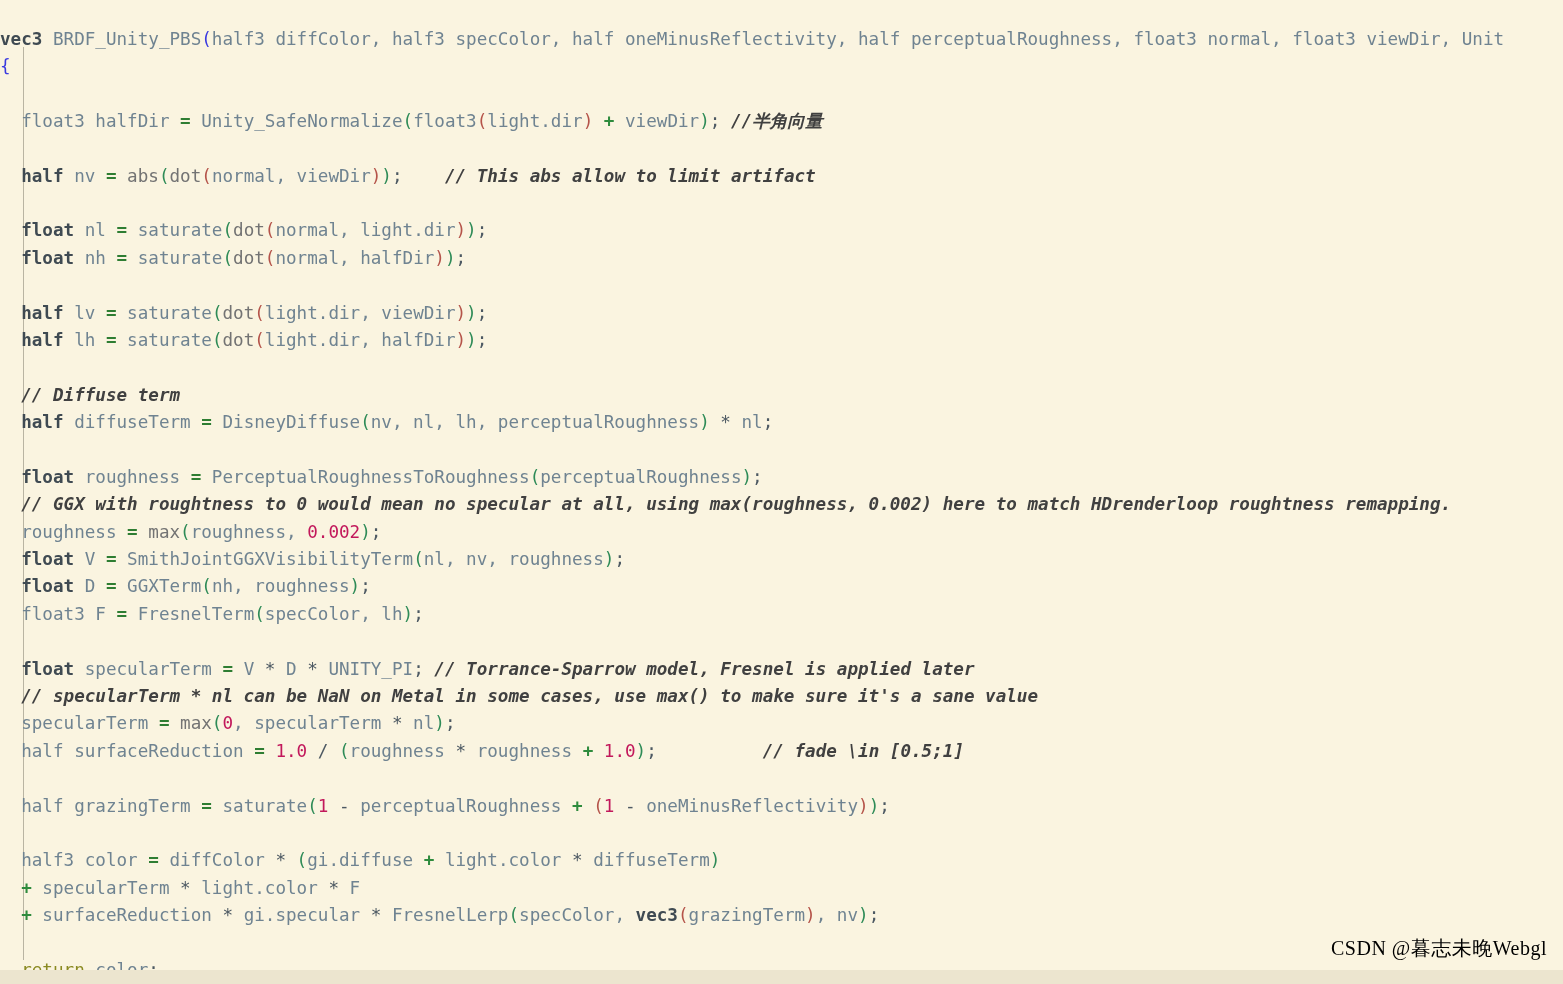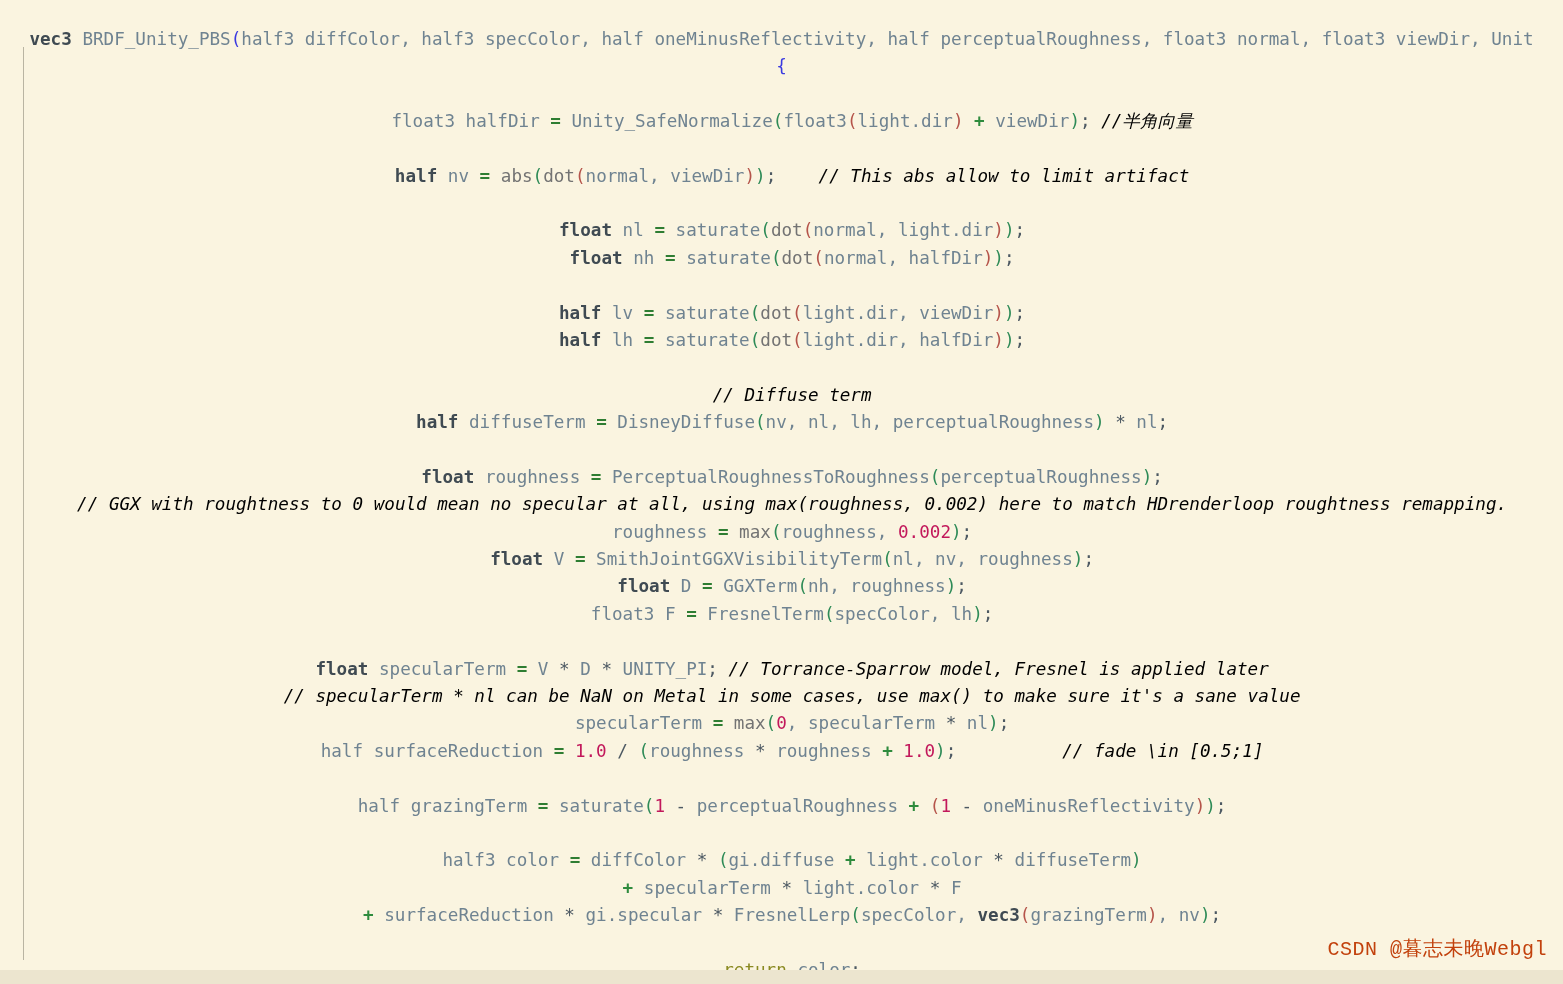--- a/index.html
+++ b/index.html
@@ -14,21 +14,20 @@
     font-family: "DejaVu Sans Mono", "Liberation Mono", monospace;
   }
 
   #code-viewer {
     position: relative;
     width: 1563px;
     height: 984px;
     background: #faf4e0;
     box-sizing: border-box;
     overflow: hidden;
-    text-align: center;
   }
 
   
   #footer-strip {
     position: absolute;
     left: 0;
     bottom: 0;
     width: 1563px;
     height: 14px;
     background: #ece5cf;
@@ -65,37 +64,37 @@
     background: #b9b4a2;
   }
 
   
   .kw        { color: #3f4a52; font-weight: bold; }      
   .type      { color: #6f8391; }                          
   .id        { color: #6f8391; }                          
   .fn        { color: #737373; }                          
   .ret       { color: #8a8a22; }                          
   .num       { color: #c2185b; }                          
-  .cmt       { color: #000000; font-style: italic; }      
+  .cmt       { color: #404040; font-style: italic; font-weight: bold; }      
   .op        { color: #4c5862; }                          
   .eq        { color: #2e7d32; font-weight: bold; }       
   .plus      { color: #2e8b3d; font-weight: bold; }       
   .b1        { color: #2e8b57; }                          
   .b2        { color: #b5544a; }                          
   .b3        { color: #3a3ae0; }                          
   .brace     { color: #3a3ae0; }                          
   .star      { color: #4c5862; }                          
 
   #watermark {
     position: absolute;
     right: 16px;
     bottom: 22px;
-    font-family: Liberation Mono, monospace;
+    font-family: Liberation Serif, serif;
     font-size: 20px;
-    color: #c2410c;
+    color: #000000;
     letter-spacing: 0.5px;
     white-space: nowrap;
     user-select: none;
   }
 </style>
 </head>
 <body>
 
 <div id="code-viewer">
 

